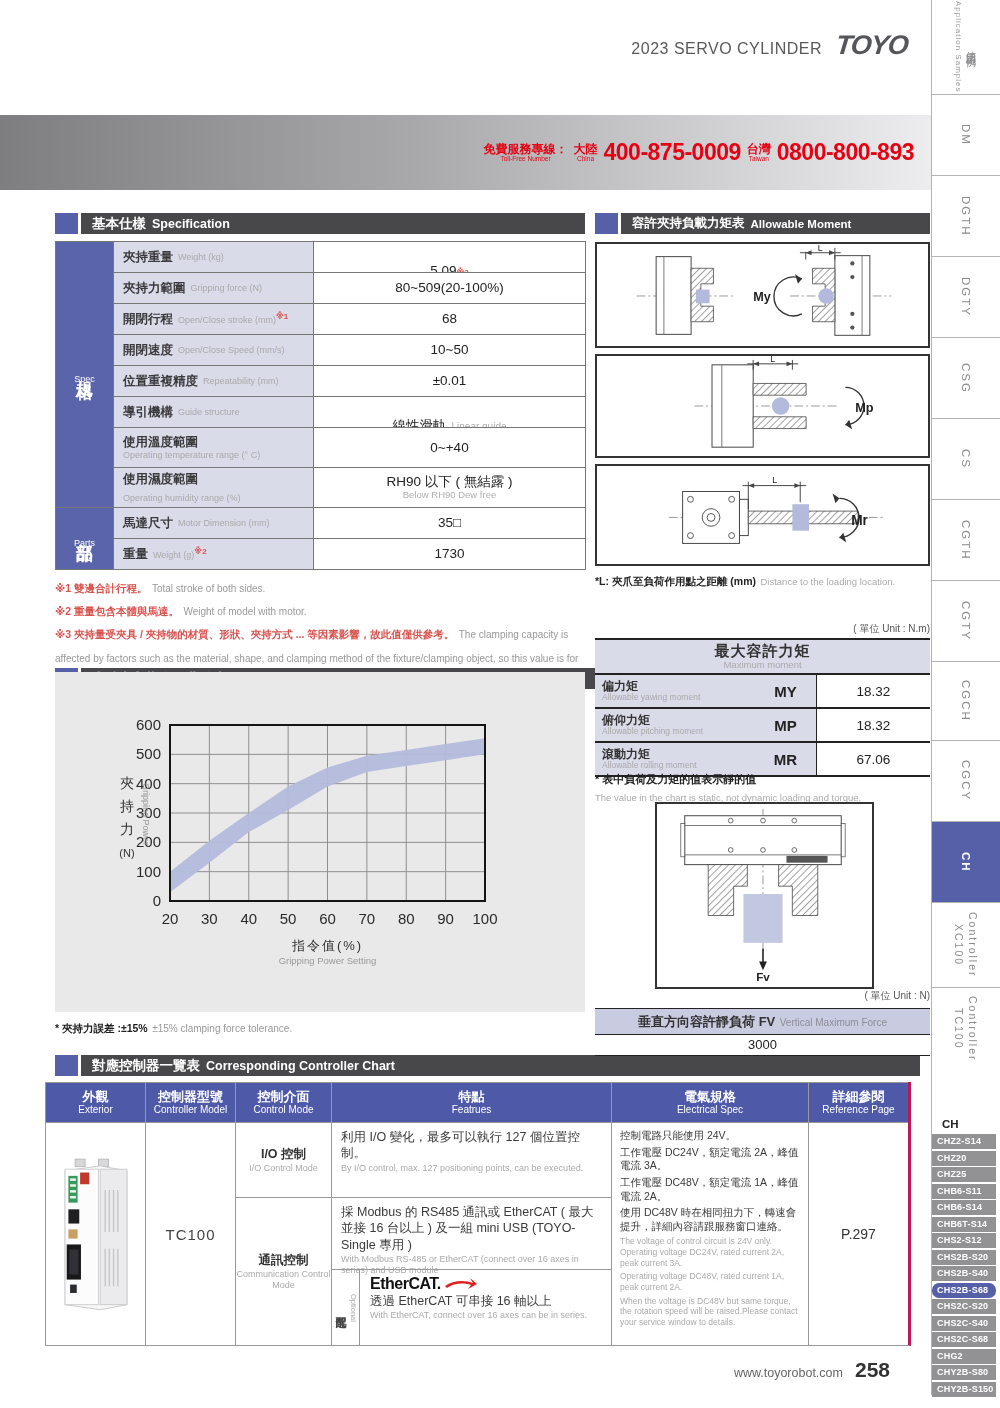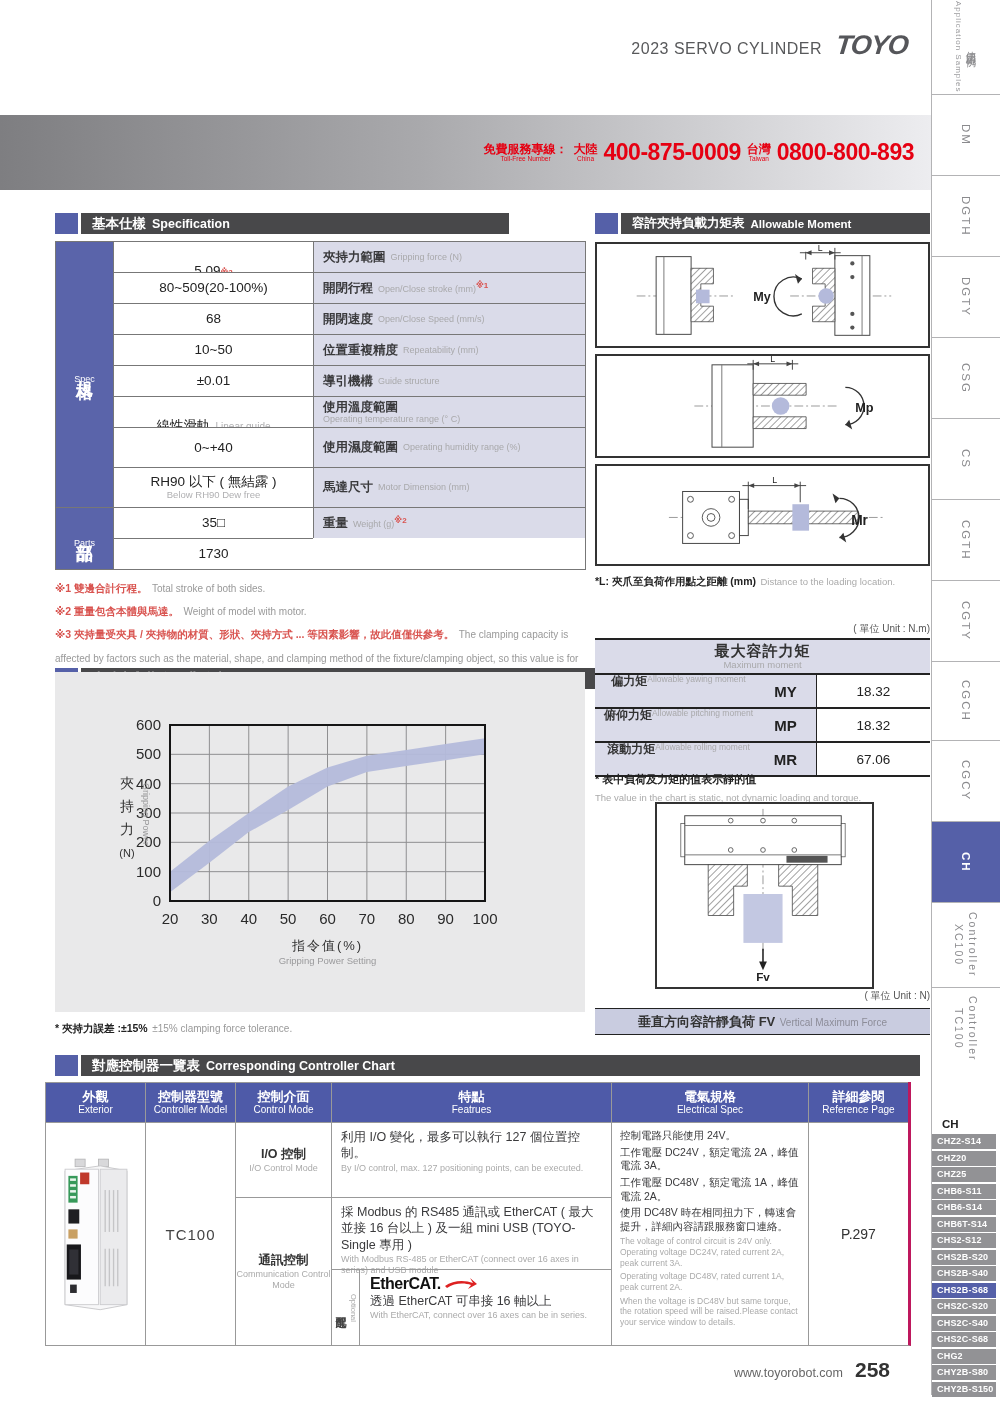--- a/index.html
+++ b/index.html
@@ -92,21 +92,21 @@
   .mom-box{border:2px solid #333;background:#fff;}
   .lnote{left:595px;top:570px;width:335px;line-height:1.3;}
   .lnote .zh{font-size:10.5px;font-weight:bold;color:#222;}
   .lnote .en{font-size:9.5px;color:#aaa;}
   .unit-note{font-size:10px;color:#555;text-align:right;}
   .mm-table{left:595px;top:638px;width:335px;border-top:2px solid #222;}
   .mm-head{background:#dadbe9;border-bottom:2px solid #222;text-align:center;padding:2px 0 3px;line-height:1.1;}
   .mm-head .zh{font-size:15px;font-weight:bold;color:#333;letter-spacing:1px;}
   .mm-head .en{font-size:9.5px;color:#a9a9ab;display:block;}
   .mm-row{display:grid;grid-template-columns:160px 62px 113px;border-bottom:2px solid #222;height:32px;}
-  .mm-label{background:#dadbe9;padding-left:7px;display:flex;flex-direction:row;justify-content:center;line-height:1.1;}
+  .mm-label{background:#dadbe9;padding-left:7px;display:flex;flex-direction:column;justify-content:center;line-height:1.1;}
   .mm-label .zh{font-size:12px;font-weight:bold;color:#333;}
   .mm-label .en{font-size:8.5px;color:#a9a9ab;}
   .mm-sym{background:#dadbe9;display:flex;align-items:center;justify-content:center;font-size:15px;font-weight:bold;color:#222;border-right:1.5px solid #222;}
   .mm-val{background:#fff;display:flex;align-items:center;justify-content:center;font-size:13.5px;color:#222;}
   .static-note{left:595px;top:772px;width:335px;line-height:1.3;}
   .static-note .zh{font-size:11px;font-weight:bold;color:#222;display:block;}
   .static-note .en{font-size:9.5px;color:#aaa;}
   .fv-box{left:655px;top:802px;width:215px;height:183px;border:2px solid #333;background:#fff;}
   .fv-table{left:595px;top:1008px;width:335px;border-top:1.5px solid #222;}
   .fv-head{background:#c9cce0;border-bottom:1.5px solid #222;text-align:center;padding:3px 0;}
@@ -123,21 +123,21 @@
   .sidebar{top:0;right:0;width:68px;height:1395px;border-left:1px solid #b3b3b5;background:#fff;}
   .tab{border-bottom:1px solid #b3b3b5;display:flex;align-items:center;justify-content:center;gap:2px;}
   .tab .vtx{writing-mode:vertical-rl;text-orientation:mixed;font-size:11.5px;color:#8a8a8d;letter-spacing:2px;}
   .tab .vtx-sm{writing-mode:vertical-rl;text-orientation:mixed;font-size:8px;color:#9a9a9d;letter-spacing:1px;}
   .tab.active{background:#5560a8;}
   .tab.active .vtx{color:#fff;font-weight:bold;}
   .products{margin-top:46px;}
   .prod-head{font-size:11.5px;font-weight:bold;color:#222;padding:2px 0 4px 10px;}
   .prod-item{height:15px;line-height:15px;background:#929295;color:#fff;font-size:9px;font-weight:bold;
              padding-left:5px;margin:0 4px 1.5px 0;letter-spacing:.2px;}
-  .prod-item.active{background:#5560a8;}
+  .prod-item.active{background:#5560a8;border-radius:7px;}
 </style>
 </head>
 <body>
 
 <div class="abs brandline">
   <span class="brand-title">2023 SERVO CYLINDER</span>
   <span class="brand-logo">TOYO</span>
 </div>
 
 <div class="abs gradbar">
@@ -152,38 +152,42 @@
     </span>
     <span class="p-num">400-875-0009</span>
     <span class="p-stack">
       <span class="p-zh">台灣</span>
       <span class="p-en">Taiwan</span>
     </span>
     <span class="p-num">0800-800-893</span>
   </div>
 </div>
 
-<div class="abs sec-title" style="left:55px;top:213px;width:454px;">
+<div class="abs sec-title" style="left:55px;top:213px;width:530px;">
   <span class="sq"></span>
   <span class="bar">
       <span class="zh">基本仕樣</span>
       <span class="en">Specification</span>
     </span>
 </div>
 
 <div class="abs spec-table">
   <div class="sgroup g1">
     <span class="gzh">規格</span>
     <span class="gen">Spec</span>
   </div>
   <div class="sgroup g2">
     <span class="gzh">部品</span>
     <span class="gen">Parts</span>
   </div>
 
+  <div class="slabel">
+      <span class="lzh">夾持重量</span>
+      <span class="len">Weight (kg)</span>
+    </div>
   <div class="sval">
       <span class="vrow">
         <span>5.09</span>
         <sup class="rsup">※3</sup>
       </span>
     </div>
 
   <div class="slabel">
       <span class="lzh">夾持力範圍</span>
       <span class="len">Gripping force (N)</span>
@@ -607,20 +611,21 @@
   </svg>
 </div>
 
 <div class="abs unit-note" style="left:595px;top:989px;width:335px;">( 單位 Unit : N)</div>
 
 <div class="abs fv-table">
   <div class="fv-head">
     <span class="zh">垂直方向容許靜負荷 FV</span>
     <span class="en">Vertical Maximum Force</span>
   </div>
+  <div class="fv-val">3000</div>
 </div>
 
 <div class="abs footer">
   <span class="f-url">www.toyorobot.com</span>
   <span class="f-page">258</span>
 </div>
 
 <div class="abs sidebar">
   <div class="tab" style="height:94px;">
     <span class="vtx-sm">Application Samples</span>

